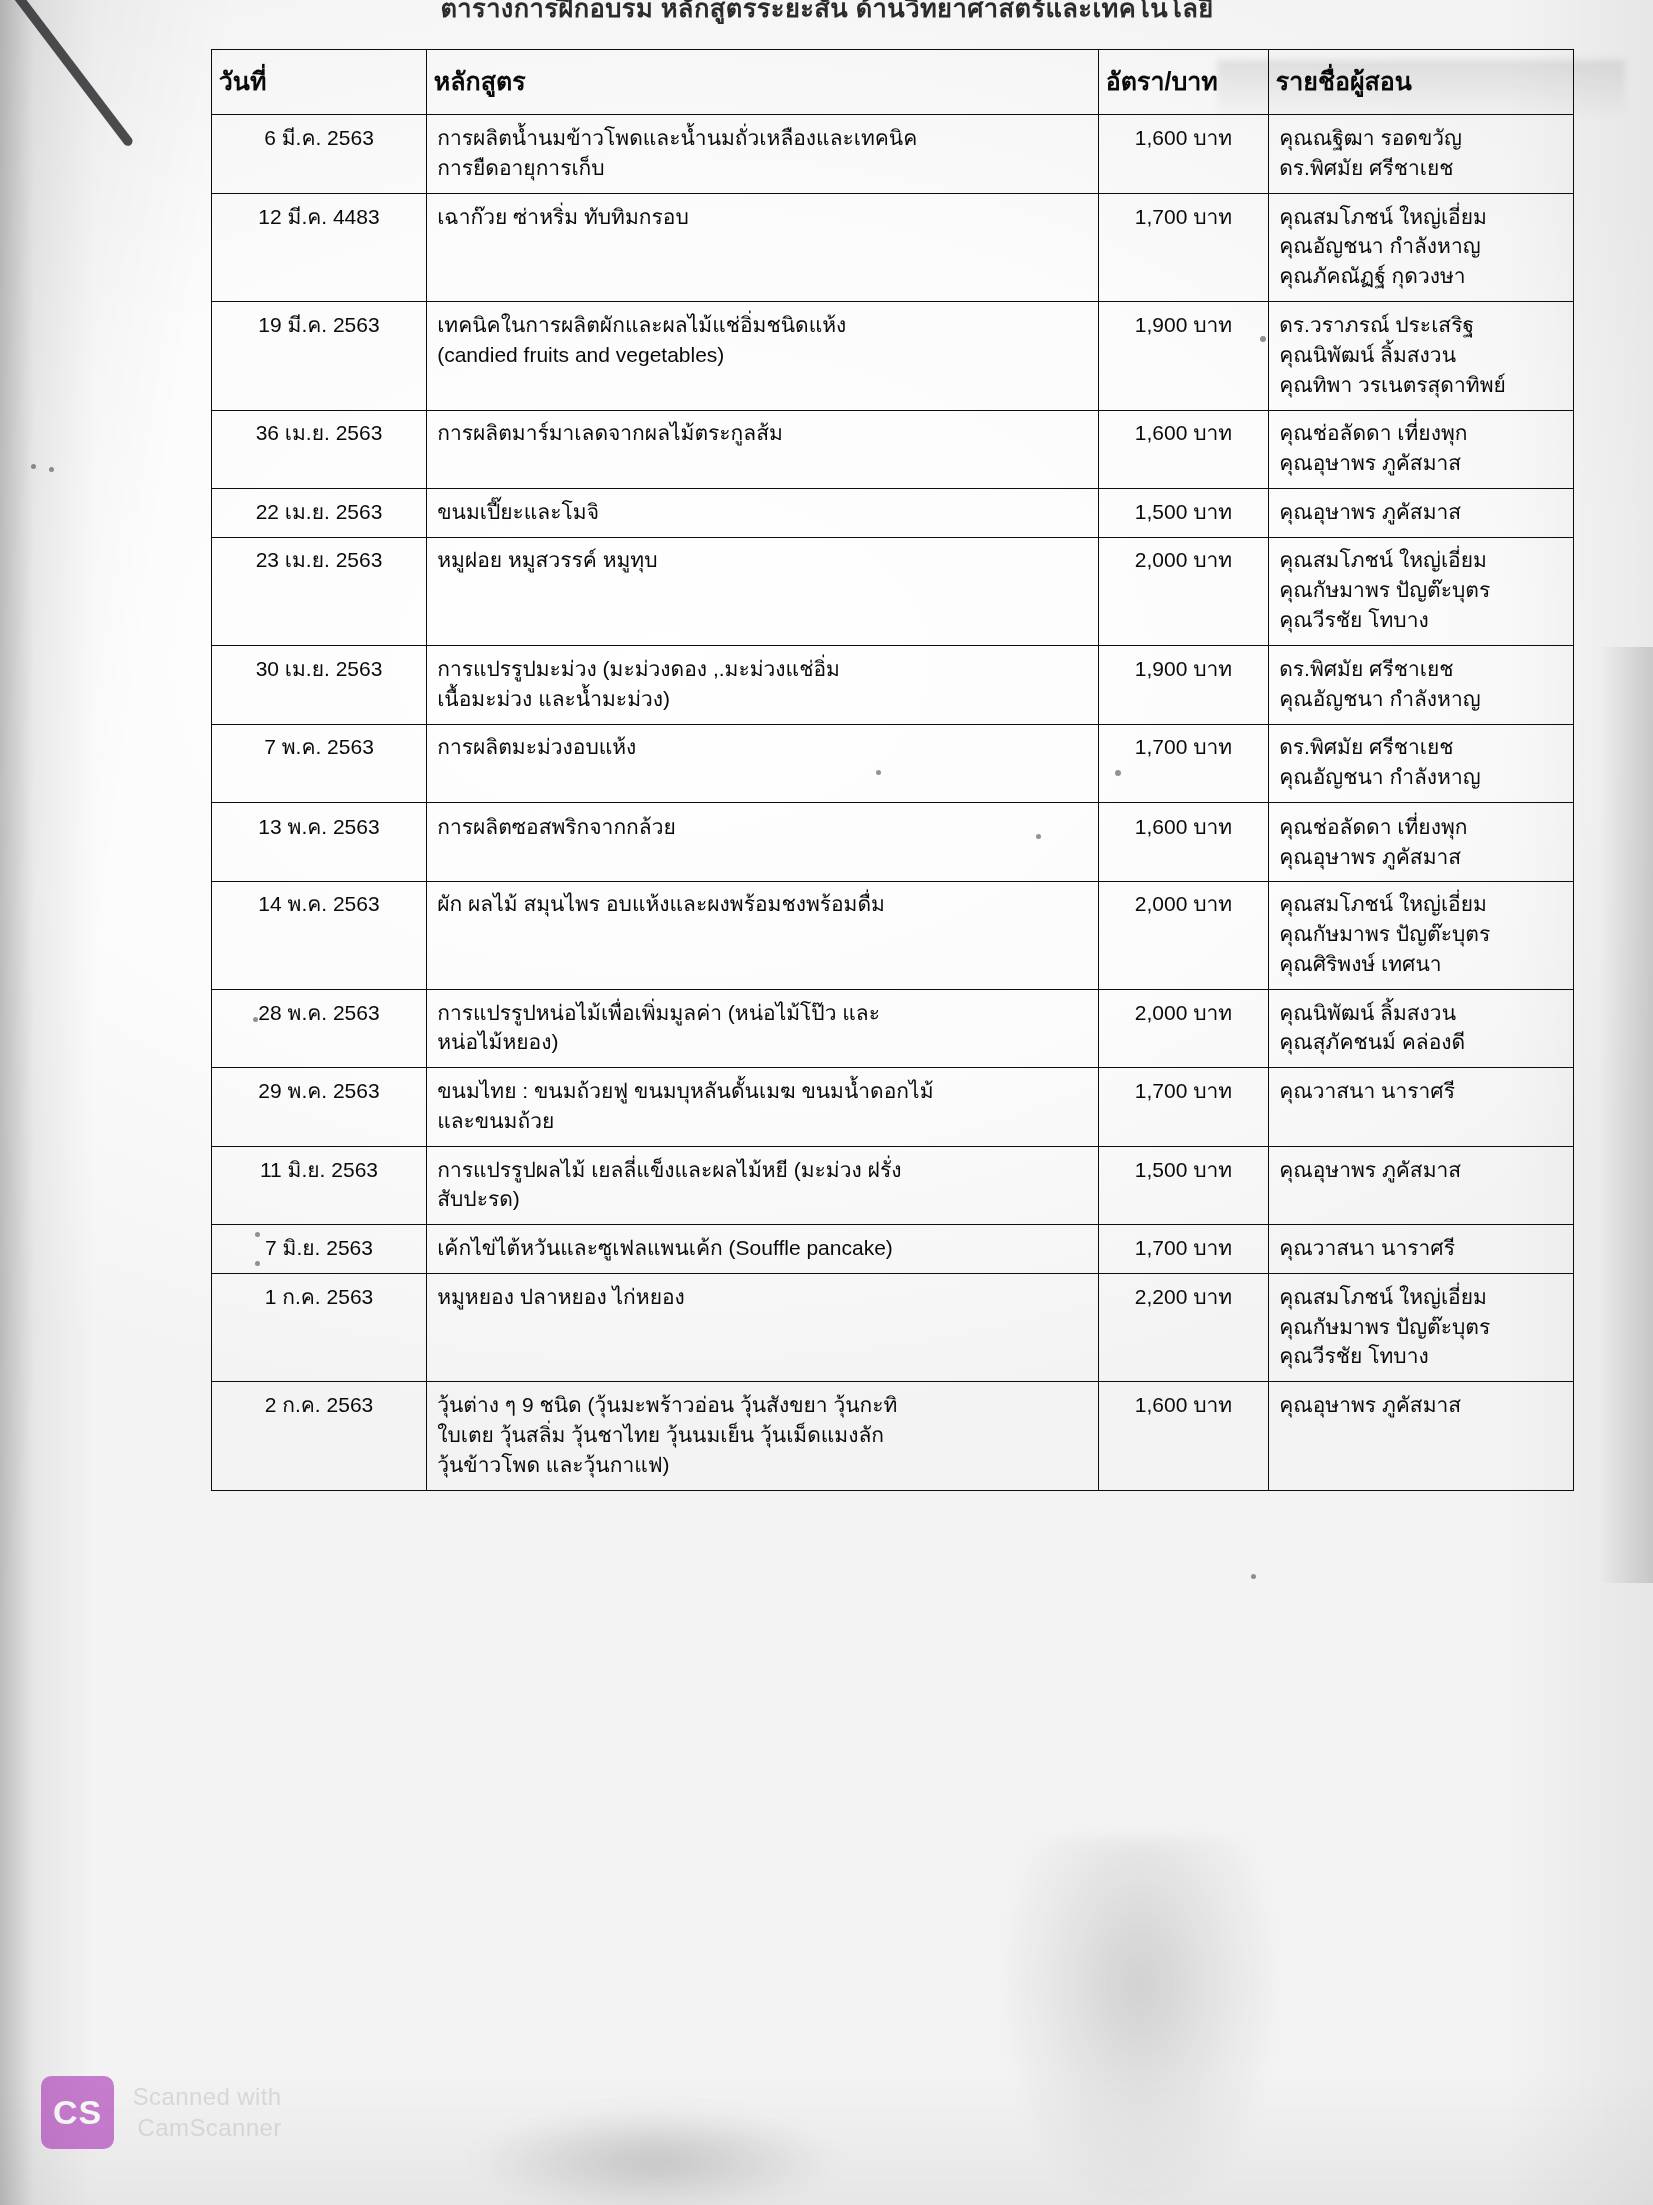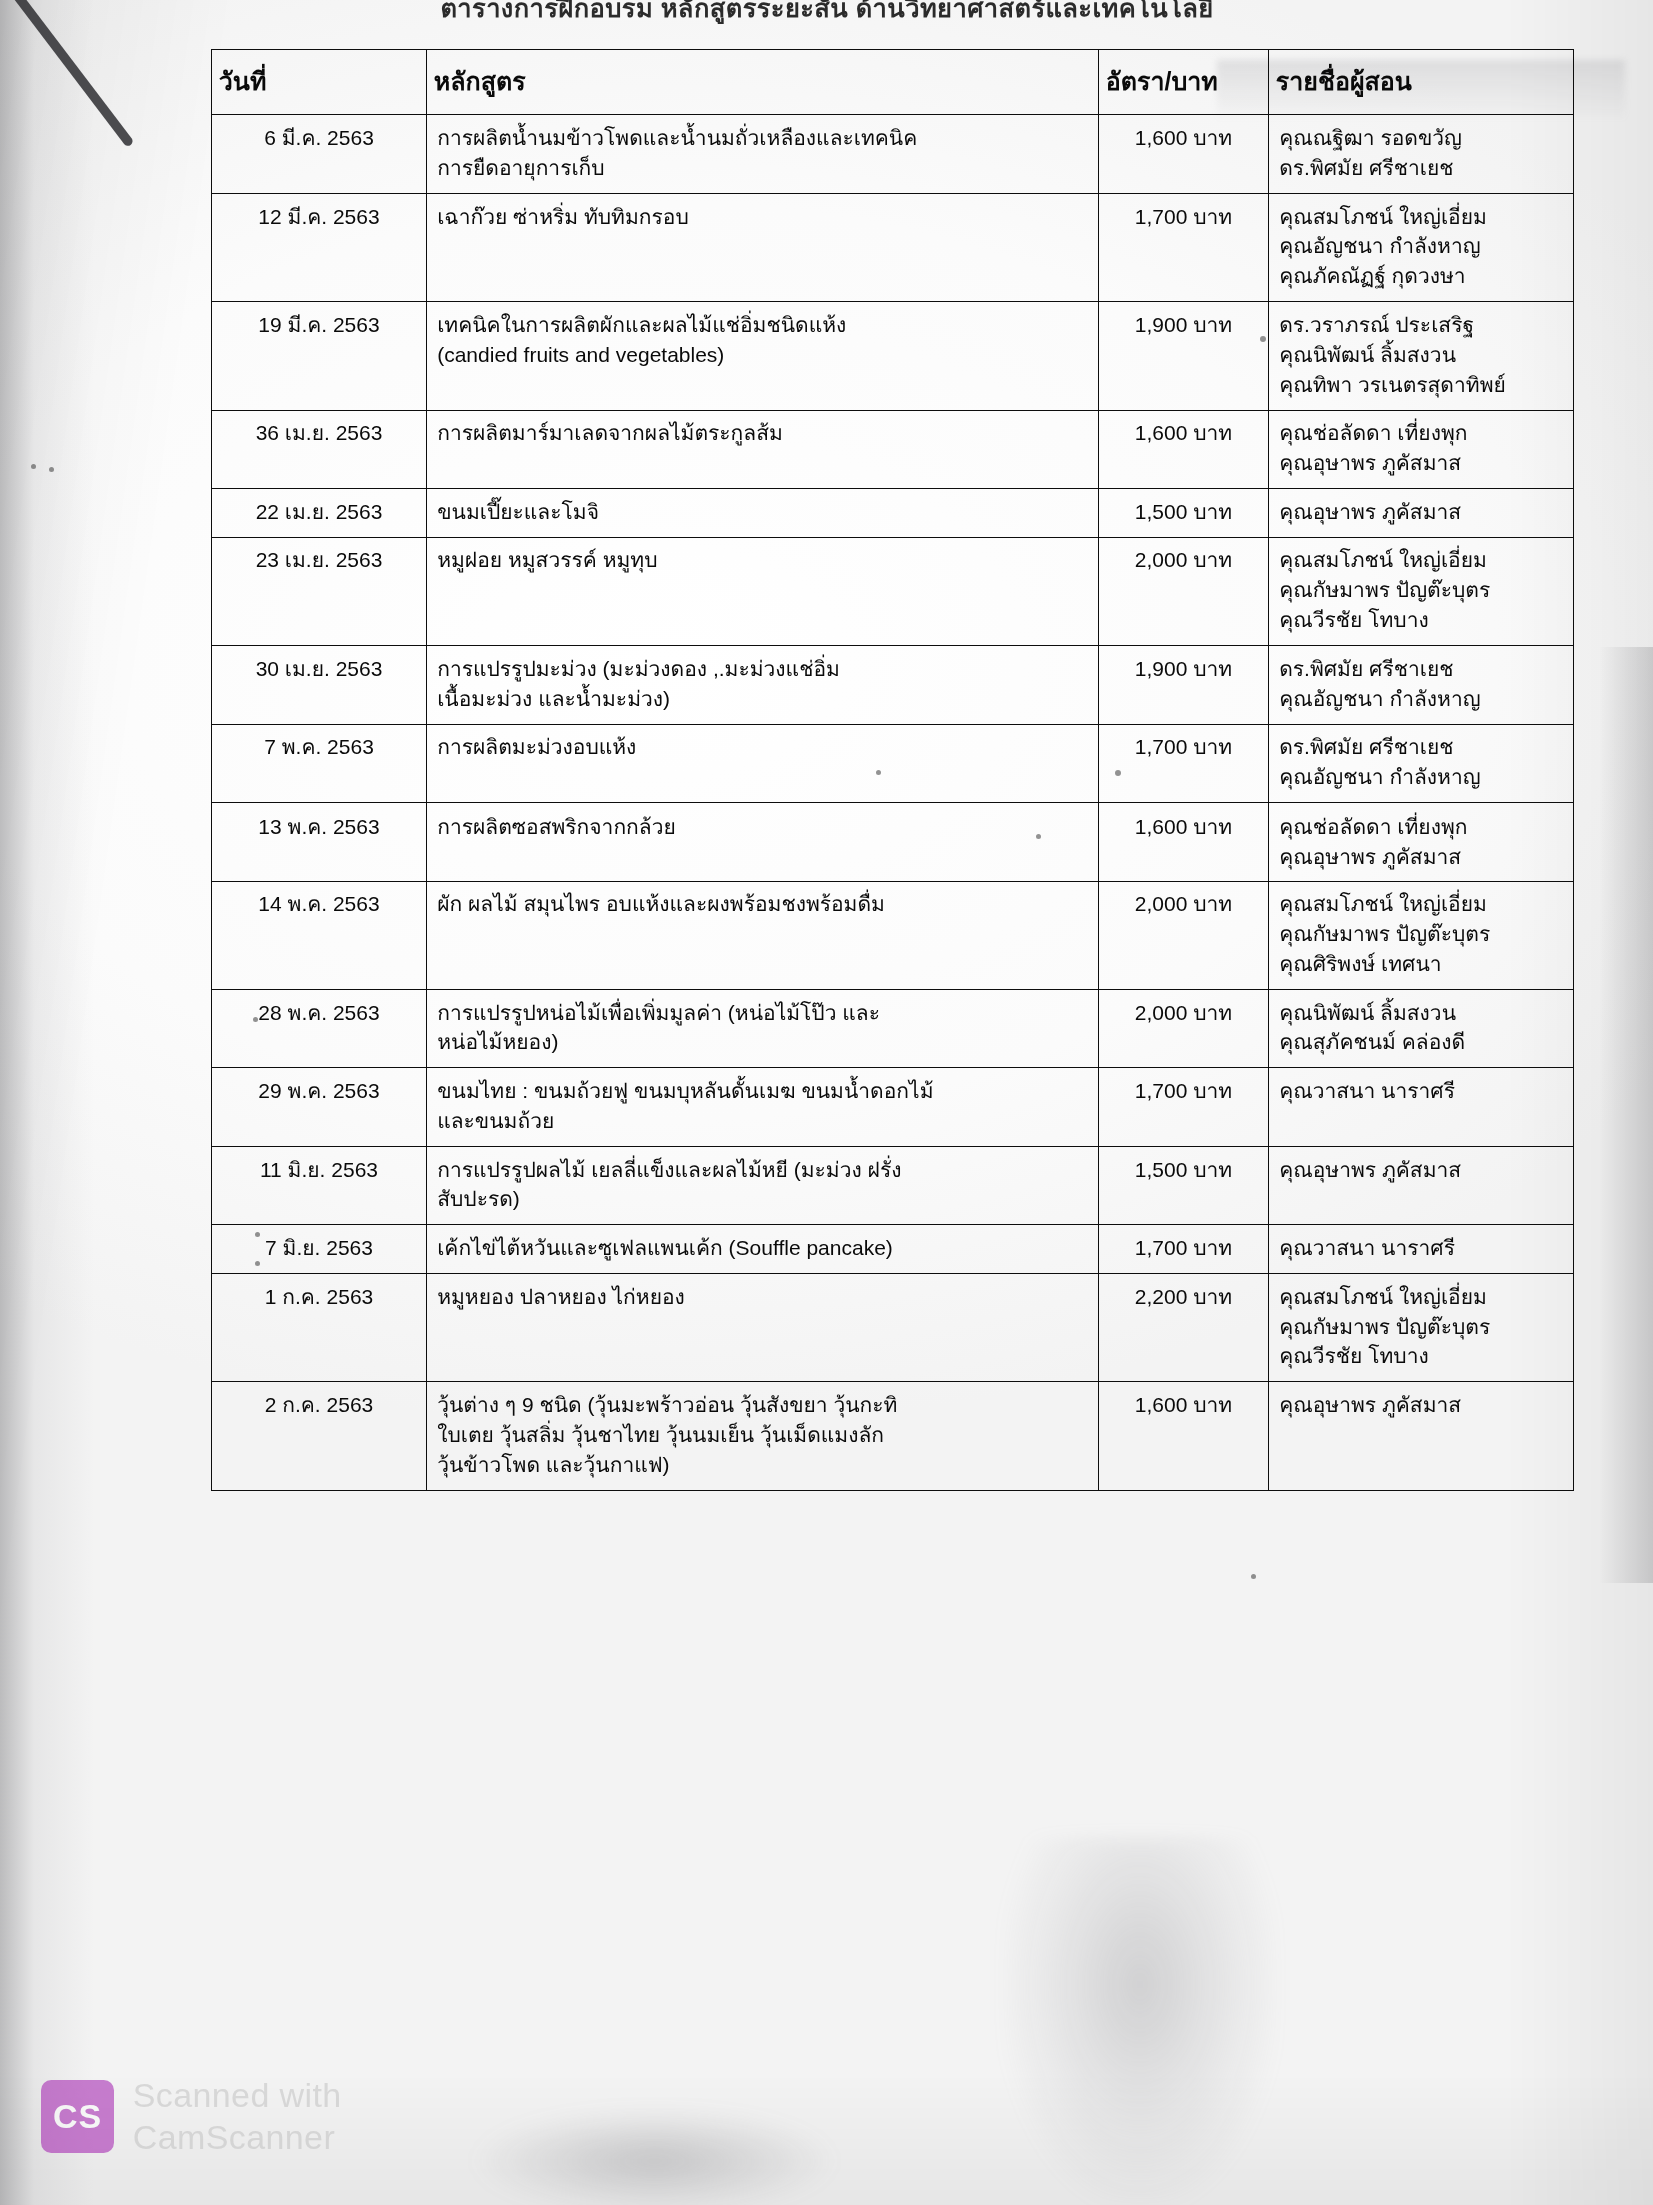--- a/index.html
+++ b/index.html
@@ -63,21 +63,21 @@
   tbody tr:nth-child(3) td{transform:translateY(-0.5px);}
   tbody tr:nth-child(9) td{transform:translateY(0.6px);}
 
   
   #watermark{position:absolute;left:41px;top:2076px;display:flex;align-items:center;gap:18.7px;
     pointer-events:none;opacity:.55;}
   #cs-logo{width:73px;height:73px;border-radius:10.2px;background:#a21caf;
     display:flex;align-items:center;justify-content:center;
     font-weight:bold;font-size:34px;color:#fdfdfd;letter-spacing:0.9px;text-align:center;}
   #wm-lines{display:flex;flex-direction:column;gap:3.4px;
-    font-size:34px;color:#c2c2c2;font-weight:400;letter-spacing:0.4px;}
+    font-size:24px;color:#c2c2c2;font-weight:400;letter-spacing:0.4px;text-align:right;}
 
   
   .dot{position:absolute;background:#3a3a3a;border-radius:50%;opacity:.55;pointer-events:none;}
 </style>
 </head>
 <body>
 
 <div id="scan-noise"></div>
 <div id="edge-left"></div>
 <div id="edge-right"></div>
@@ -124,21 +124,21 @@
           <span class="cline">การผลิตน้ำนมข้าวโพดและน้ำนมถั่วเหลืองและเทคนิค</span>
           <span class="cline">การยืดอายุการเก็บ</span>
         </td>
         <td class="c-rate">1,600  บาท</td>
         <td class="c-teacher">
           <span class="tname">คุณณฐิฒา  รอดขวัญ</span>
           <span class="tname">ดร.พิศมัย  ศรีชาเยช</span>
         </td>
       </tr>
       <tr>
-        <td class="c-date">12 มี.ค. 2563</td>
+        <td class="c-date">12 มี.ค. 4483</td>
         <td class="c-course">
           <span class="cline">เฉาก๊วย ซ่าหริ่ม ทับทิมกรอบ</span>
         </td>
         <td class="c-rate">1,700  บาท</td>
         <td class="c-teacher">
           <span class="tname">คุณสมโภชน์  ใหญ่เอี่ยม</span>
           <span class="tname">คุณอัญชนา  กำลังหาญ</span>
           <span class="tname">คุณภัคณัฏฐ์  กุดวงษา</span>
         </td>
       </tr>

